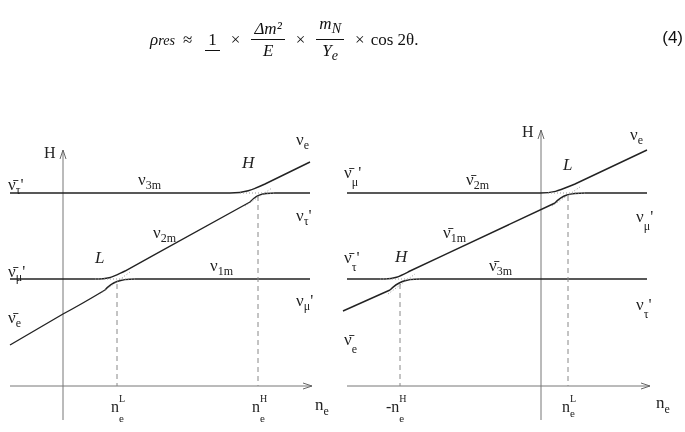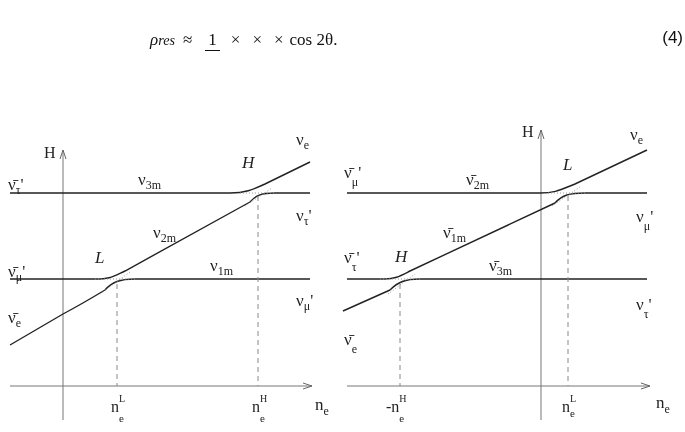--- a/index.html
+++ b/index.html
@@ -17,21 +17,29 @@
 <body>
 
 <div class="eq">
   <i>ρ</i>
     <sub><i>res</i></sub>
   <span style="margin:0 8px">≈</span>
   <span class="frac">
     <span class="num">1</span>
   </span>
   <span style="margin:0 6px">×</span>
+  <span class="frac">
+    <i class="num">Δm²</i>
+    <i class="den">E</i>
+  </span>
   <span style="margin:0 6px">×</span>
+  <span class="frac">
+    <span class="num"><i>m</i><sub><i>N</i></sub></span>
+    <span class="den"><i>Y</i><sub><i>e</i></sub></span>
+  </span>
   <span style="margin:0 6px">×</span>
   <span>cos 2θ.</span>
 </div>
 <div class="eqnum">(4)</div>
 
 <svg width="685" height="432" viewBox="0 0 685 432">
   <defs>
     <marker id="arr" markerWidth="10" markerHeight="8" refX="9" refY="4" orient="auto">
       <path d="M0,1 L9,4 L0,7" fill="none" stroke="#666" stroke-width="1"></path>
     </marker>

